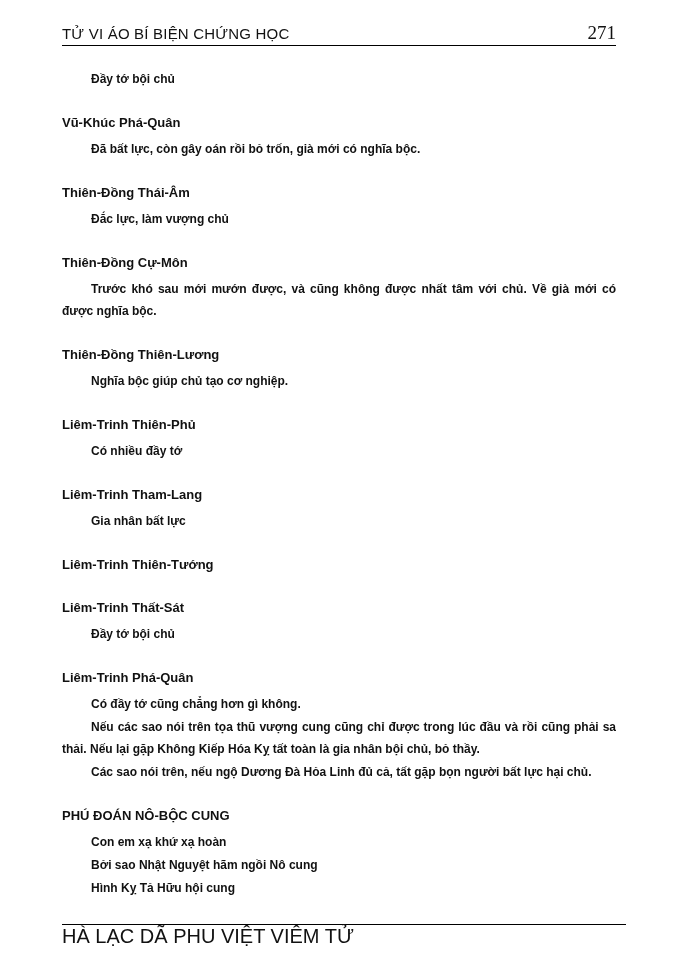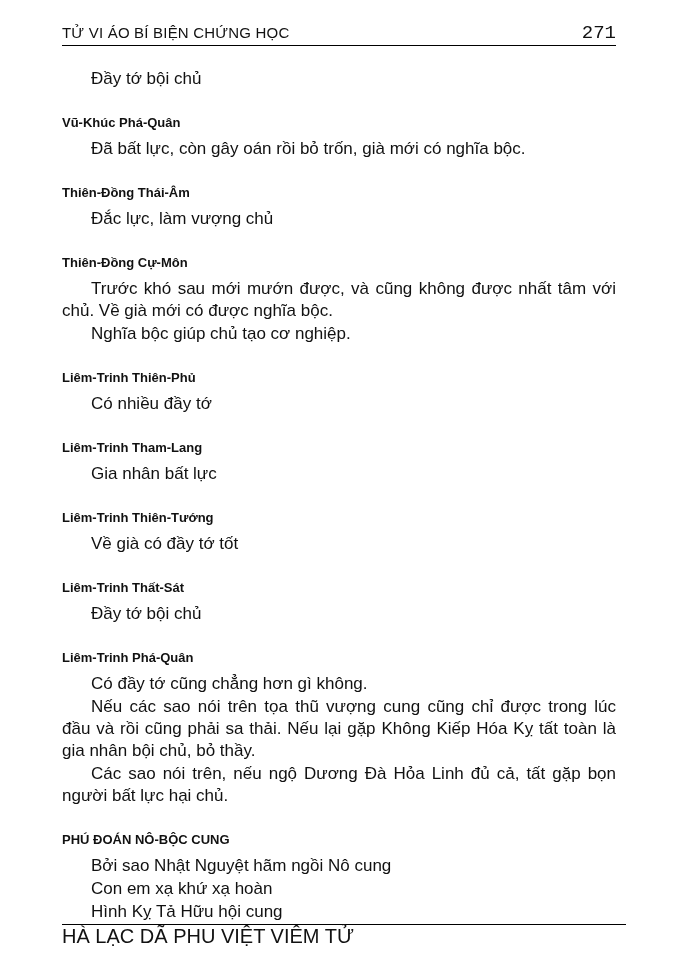--- a/index.html
+++ b/index.html
@@ -31,39 +31,40 @@
     border-bottom: 1.5px solid #000000;
     padding-bottom: 3px;
   }
   .header-title {
     font-size: 15px;
     line-height: 17px;
     letter-spacing: 0.2px;
     white-space: nowrap;
   }
   .page-number {
-    font-family: Liberation Mono, monospace;
+    font-family: Liberation Serif, serif;
     font-size: 19px;
     line-height: 17px;
   }
   .content {
     position: relative;
   }
   .heading {
     font-weight: bold;
     font-size: 13px;
     line-height: 20px;
     margin: 23px 0 5px 0;
   }
   .para {
     margin: 0;
-    font-size: 17px;
+    font-size: 12px;
     line-height: 22px;
     text-indent: 29px;
     text-align: justify;
+    font-weight: bold;
   }
   .para + .para {
     margin-top: 1px;
   }
   .para.intro {
     margin-top: 22px;
   }
   .footer {
     position: absolute;
     left: 62px;
@@ -87,36 +88,36 @@
   </div>
 
   <div class="content">
       <p class="para intro">Đầy tớ bội chủ</p>
       <div class="heading">Vũ-Khúc Phá-Quân</div>
       <p class="para">Đã bất lực, còn gây oán rồi bỏ trốn, già mới có nghĩa bộc.</p>
       <div class="heading">Thiên-Đồng Thái-Âm</div>
       <p class="para">Đắc lực, làm vượng chủ</p>
       <div class="heading">Thiên-Đồng Cự-Môn</div>
       <p class="para">Trước khó sau mới mướn được, và cũng không được nhất tâm với chủ. Về già mới có được nghĩa bộc.</p>
+      <div class="heading">Thiên-Đồng Thiên-Lương</div>
       <p class="para">Nghĩa bộc giúp chủ tạo cơ nghiệp.</p>
       <div class="heading">Liêm-Trinh Thiên-Phủ</div>
       <p class="para">Có nhiều đầy tớ</p>
       <div class="heading">Liêm-Trinh Tham-Lang</div>
       <p class="para">Gia nhân bất lực</p>
       <div class="heading">Liêm-Trinh Thiên-Tướng</div>
-      <p class="para">Về già có đầy tớ tốt</p>
       <div class="heading">Liêm-Trinh Thất-Sát</div>
       <p class="para">Đầy tớ bội chủ</p>
       <div class="heading">Liêm-Trinh Phá-Quân</div>
       <p class="para">Có đầy tớ cũng chẳng hơn gì không.</p>
       <p class="para">Nếu các sao nói trên tọa thũ vượng cung cũng chỉ được trong lúc đầu và rồi cũng phải sa thải. Nếu lại gặp Không Kiếp Hóa Kỵ tất toàn là gia nhân bội chủ, bỏ thầy.</p>
       <p class="para">Các sao nói trên, nếu ngộ Dương Đà Hỏa Linh đủ cả, tất gặp bọn người bất lực hại chủ.</p>
       <div class="heading">PHÚ ĐOÁN NÔ-BỘC CUNG</div>
+      <p class="para">Con em xạ khứ xạ hoàn</p>
       <p class="para">Bởi sao Nhật Nguyệt hãm ngồi Nô cung</p>
-      <p class="para">Con em xạ khứ xạ hoàn</p>
       <p class="para">Hình Kỵ Tả Hữu hội cung</p>
     </div>
 
   <div class="footer">
     <span>HÀ LẠC DÃ PHU VIỆT VIÊM TỬ</span>
   </div>
 
 </div>
 
 </body></html>

